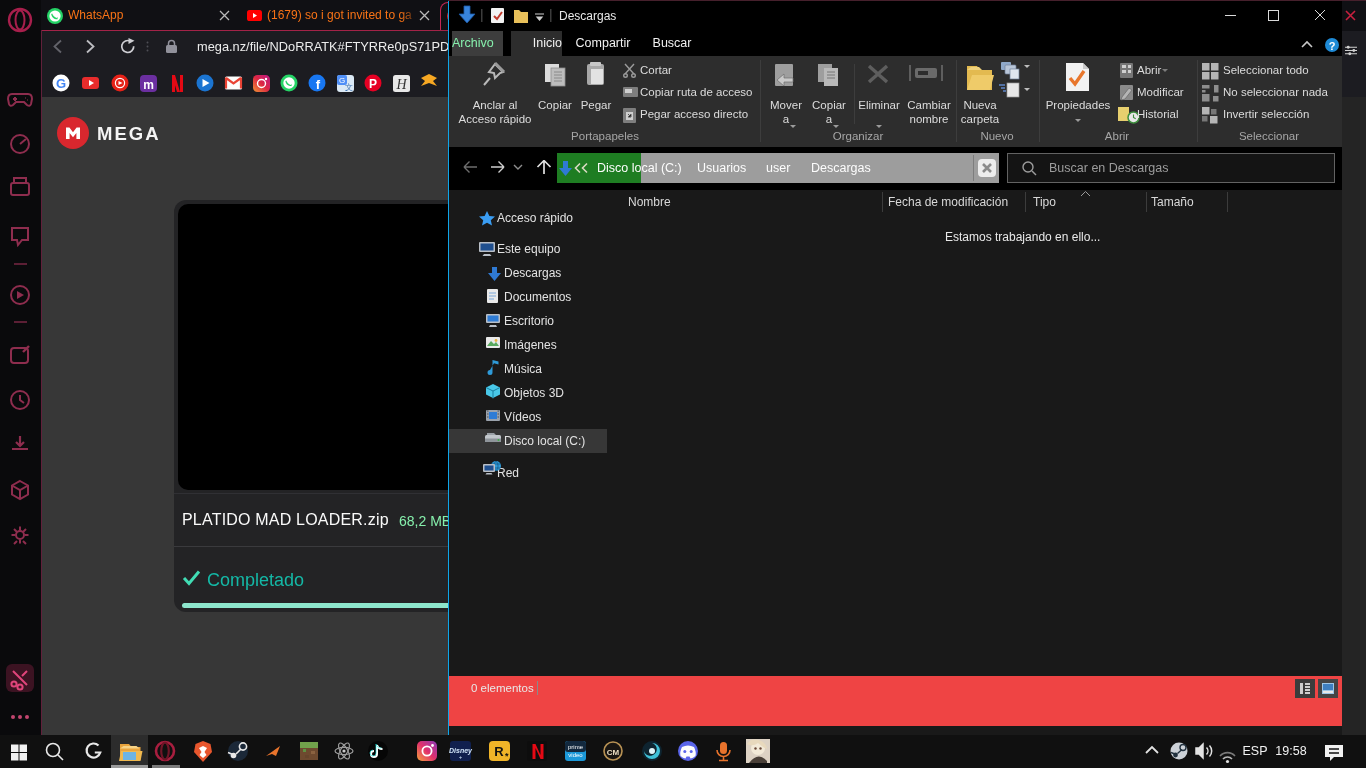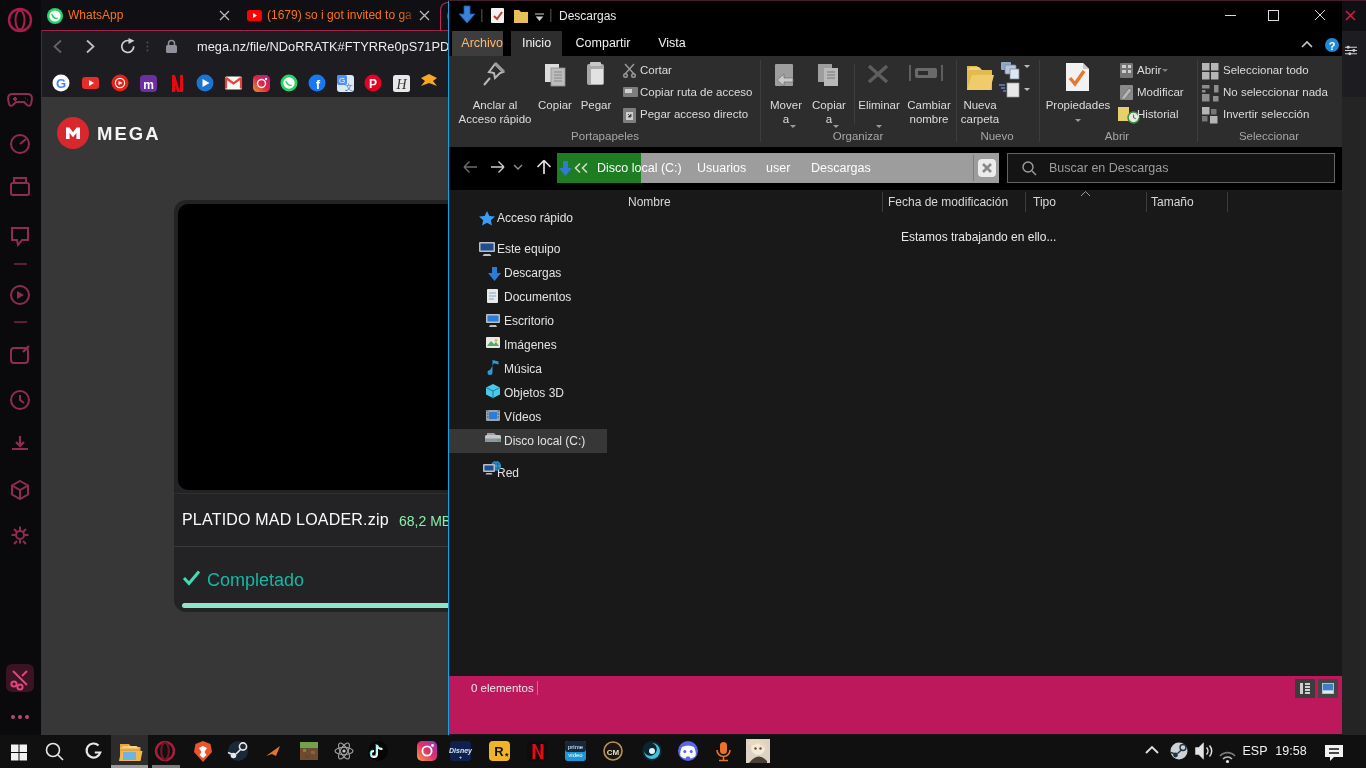--- a/index.html
+++ b/index.html
@@ -24,22 +24,22 @@
   #megablack{ left:178px; top:204px; width:282px; height:286px; background:#000; border-radius:10px 10px 10px 10px; z-index:2; }
   .mega2 { z-index:2; }
 
   
   #explorer { left:448px; top:0; width:894px; height:735px; background:#191919; z-index:10; border-left:1px solid #0ea5e9; }
   .ex { position:absolute; }
   #ex-title { left:0; top:0; width:894px; height:31px; background:#000; }
   #ex-menu  { left:0; top:31px; width:894px; height:25px; background:#000; }
   #ex-ribbon{ left:0; top:56px; width:894px; height:91px; background:#2d2d2d; }
   #ex-nav   { left:0; top:147px; width:894px; height:43px; background:#000; }
-  #ex-status{ left:0; top:676px; width:894px; height:58px; background:#be185d; }
-  .etxt { color:#e8e8e8; font-size:12px; }
+  #ex-status{ left:0; top:676px; width:894px; height:50px; background:#ef4444; }
+  .etxt { color:#e8e8e8; font-size:12px;margin-left:44px; }
 
   
   #rstrip { left:1342px; top:0; width:24px; height:735px; background:#242424; z-index:11; }
 
   
   #taskbar { left:0; top:735px; width:1366px; height:33px; background:#101010; z-index:30; }
 </style>
 </head>
 <body>
 <div id="screen">
@@ -192,24 +192,24 @@
         <path d="M65 10 h5 l2 2 h7 v11 h-14 z" fill="#e8c05a"></path>
         <path d="M86 14 h9 M88 17 l2.5 3 2.5 -3 z" stroke="#cfcfcf" stroke-width="1.2" fill="#cfcfcf"></path>
         <rect x="101" y="9" width="1.5" height="13" fill="#3c3c3c"></rect>
         <text x="110" y="20" font-size="12" fill="#e8e8e8">Descargas</text>
         <path d="M776 15.5 h11" stroke="#dadada" stroke-width="1"></path>
         <rect x="819.5" y="10.5" width="10" height="10" fill="none" stroke="#dadada" stroke-width="1"></rect>
         <path d="M866 10 l10 10 M876 10 l-10 10" stroke="#dadada" stroke-width="1"></path>
       </svg>
     </div>
     <div class="ex" id="ex-menu">
-      <div class="ex" style="left:3px;top:0;width:51px;height:36px;background:#3d3d3d;color:#fdba74;font-size:12.5px;text-align:right;line-height:24px">Archivo</div>
-      <div class="ex" style="left:62px;top:0;width:51px;height:25px;background:#2d2d2d;color:#f0f0f0;font-size:12.5px;text-align:center;line-height:24px">Inicio</div>
+      <div class="ex" style="left:3px;top:0;width:51px;height:36px;background:#3d3d3d;color:#86efac;font-size:12.5px;text-align:left;line-height:24px">Archivo</div>
+      <div class="ex" style="left:62px;top:0;width:51px;height:25px;background:#2d2d2d;color:#f0f0f0;font-size:12.5px;text-align:right;line-height:24px">Inicio</div>
       <div class="ex" style="left:124px;top:0;width:60px;height:25px;color:#f0f0f0;font-size:12.5px;text-align:center;line-height:24px">Compartir</div>
-      <div class="ex" style="left:203px;top:0;width:40px;height:25px;color:#f0f0f0;font-size:12.5px;text-align:center;line-height:24px">Vista</div>
+      <div class="ex" style="left:203px;top:0;width:40px;height:25px;color:#f0f0f0;font-size:12.5px;text-align:center;line-height:24px">Buscar</div>
       <svg class="ex" style="left:851px;top:6px" width="40" height="16" viewBox="0 0 40 16">
         <path d="M2 10 l5 -5 5 5" stroke="#c8c8c8" stroke-width="1.6" fill="none"></path>
         <circle cx="32" cy="8" r="7" fill="#1e8ad6"></circle>
           <text x="32" y="12.5" text-anchor="middle" font-size="11" font-weight="bold" fill="#fff" font-family="Liberation Sans, sans-serif">?</text>
       </svg>
     </div>
     <div class="ex" id="ex-ribbon">
       <svg width="894" height="91" viewBox="0 0 894 91" xmlns="http://www.w3.org/2000/svg" font-family="Liberation Sans, sans-serif">
 
         <g stroke="#3d3d3d" stroke-width="1">

